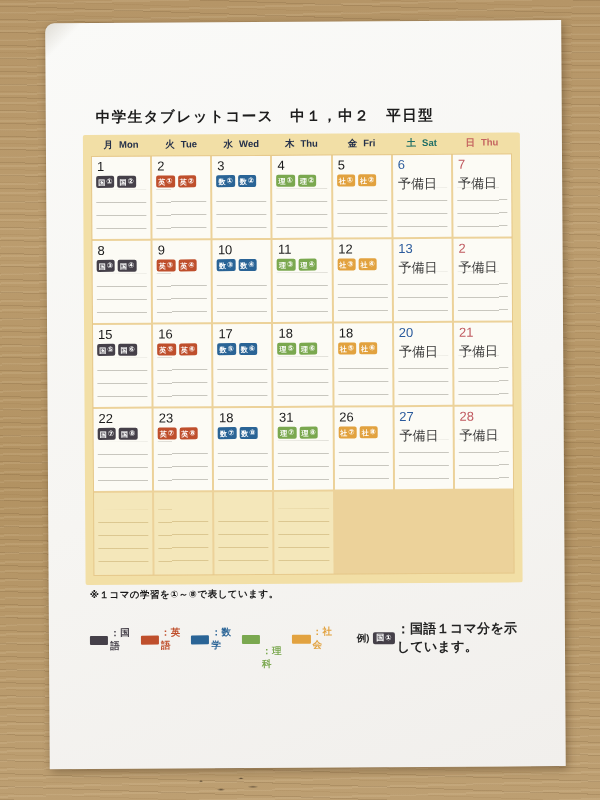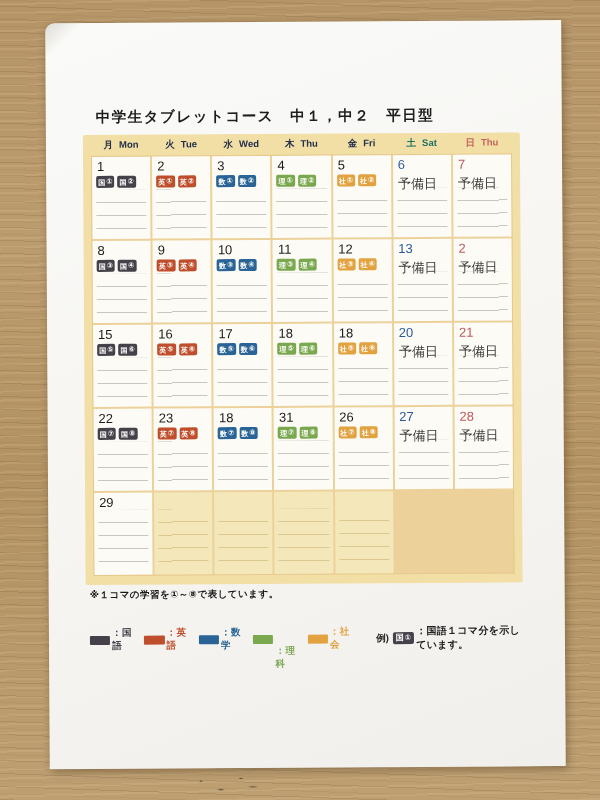--- a/index.html
+++ b/index.html
@@ -73,21 +73,21 @@
   .cell.empty .lines{top:17px;background:repeating-linear-gradient(to bottom, transparent 0 12px, rgba(196,168,104,.5) 12px 13px);}
   .footer{position:absolute;left:41px;top:566px;width:440px;}
   .footnote{font-size:9.5px;font-weight:600;color:#1a1a1a;letter-spacing:.5px;}
   .legend-row{display:flex;align-items:center;margin-top:6px;}
   .legend-item{display:flex;align-items:center;margin-right:9px;justify-content:flex-end;}
   .chip{width:26px;height:9px;border-radius:1px;margin-right:2px;}
   .legend-label{font-size:9.5px;font-weight:bold;letter-spacing:.5px;}
   .example{display:flex;align-items:center;margin-left:14px;}
   .example .prefix{font-size:9.5px;font-weight:bold;color:#222;margin-right:4px;}
   .example .badge{font-size:8px;padding:2px 3px;}
-  .example .ex-text{font-size:10px;font-weight:bold;color:#222;margin-left:2px;letter-spacing:.3px;}
+  .example .ex-text{font-size:13px;font-weight:bold;color:#222;margin-left:2px;letter-spacing:.3px;}
 </style>
 </head>
 <body>
 
 <div class="scuff" id="scuff1"></div>
 
 <div class="paper">
   <div class="page-title">中学生タブレットコース　中１，中２　平日型</div>
 
   <div class="calendar">
@@ -435,24 +435,20 @@
         <div class="cell reserve sat">
           <div class="date">27</div>
           <div class="note">予備日</div>
           <div class="lines"></div>
         </div>
         <div class="cell reserve sun">
           <div class="date">28</div>
           <div class="note">予備日</div>
           <div class="lines"></div>
         </div>
-        <div class="cell plain">
-          <div class="date">29</div>
-          <div class="lines"></div>
-        </div>
         <div class="cell empty">
           <div class="lines"></div>
         </div>
         <div class="cell empty">
           <div class="lines"></div>
         </div>
         <div class="cell empty sat">
           <div class="lines"></div>
         </div>
         <div class="cell empty sun">

